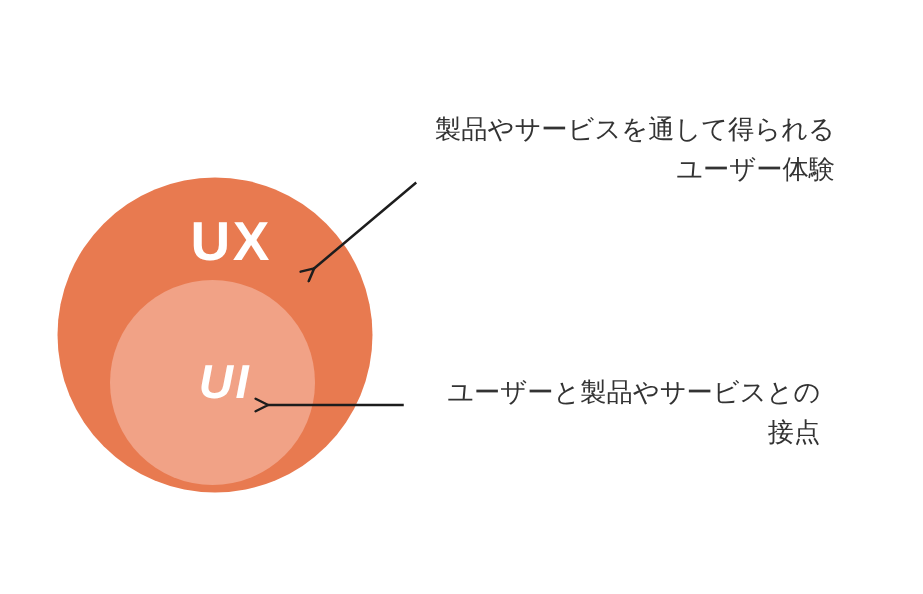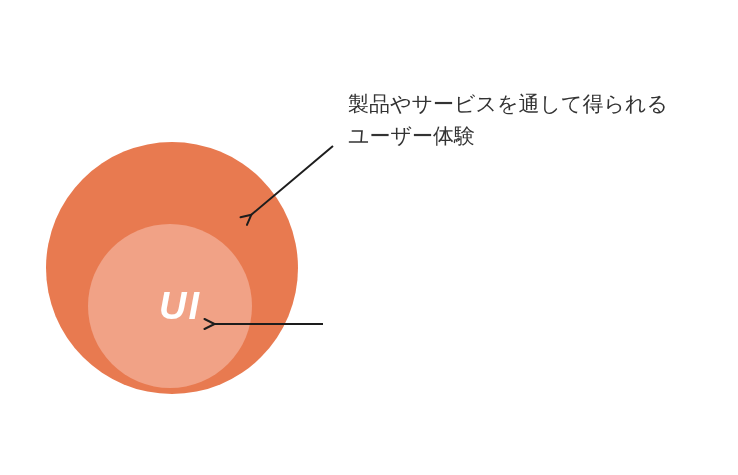--- a/index.html
+++ b/index.html
@@ -49,21 +49,21 @@
   }
   .venn-label.ui {
     left: 180px;
     top: 306px;
     font-size: 38px;
     font-style: italic;
   }
   .annotation {
     position: absolute;
     transform: translateX(-50%);
-    text-align: left;
+    text-align: right;
     color: #333333;
     font-size: 21px;
     line-height: 32px;
     white-space: nowrap;
   }
   .annotation .line2 {
     font-weight: normal;
   }
   .annotation.ux-note {
     left: 508px;
@@ -83,32 +83,37 @@
   }
 </style>
 </head>
 <body>
 
 <div class="canvas">
 
   <div class="circle circle-outer"></div>
   <div class="circle circle-inner"></div>
 
+  <div class="venn-label ux">UX</div>
 
   <div class="venn-label ui">UI</div>
 
   <svg class="arrow-layer" viewBox="0 0 738 475" xmlns="http://www.w3.org/2000/svg">
     <defs>
       <marker id="openArrow" markerWidth="16" markerHeight="16" refX="1.5" refY="6" orient="auto" markerUnits="userSpaceOnUse">
         <path d="M11,1 L1,6 L11,11" fill="none" stroke="#1D1D1D" stroke-width="2" stroke-linecap="round" stroke-linejoin="round"></path>
       </marker>
     </defs>
     <line x1="333" y1="146" x2="251" y2="215" stroke="#1D1D1D" stroke-width="2" marker-end="url(#openArrow)"></line>
     <line x1="323" y1="324" x2="214" y2="324" stroke="#1D1D1D" stroke-width="2" marker-end="url(#openArrow)"></line>
   </svg>
 
   <div class="annotation ux-note">
     <div class="line1">製品やサービスを通して得られる</div>
     <div class="line2">ユーザー体験</div>
   </div>
 
+  <div class="annotation ui-note">
+    <div class="line1">ユーザーと製品やサービスとの</div>
+    <div class="line2">接点</div>
+  </div>
 
 </div>
 
 </body></html>

